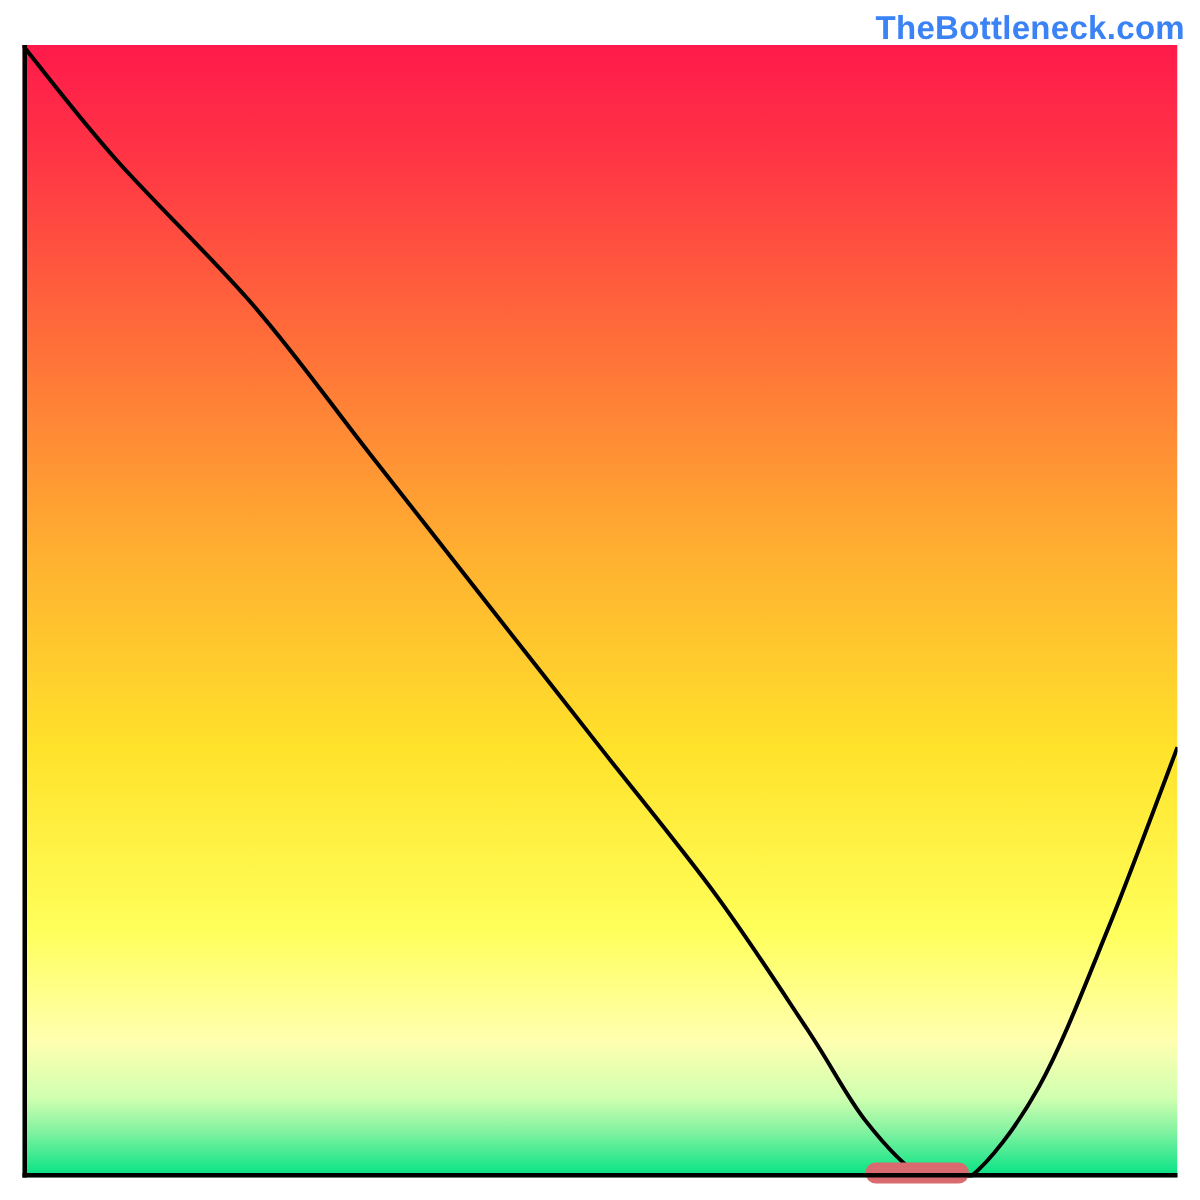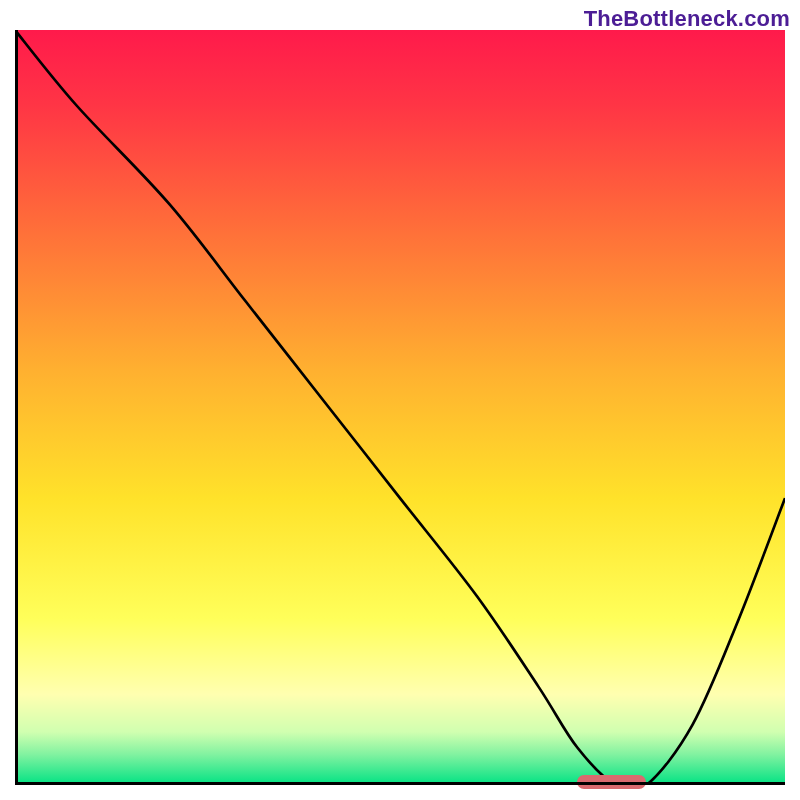--- a/index.html
+++ b/index.html
@@ -14,21 +14,21 @@
     position: relative;
     width: 800px;
     height: 800px;
   }
   .watermark {
     position: absolute;
     top: 6px;
     right: 10px;
     font-size: 22px;
     font-weight: bold;
-    color: #4c1d95;
+    color: #3b82f6;
     letter-spacing: 0.2px;
   }
   .plot-area {
     position: absolute;
     left: 15px;
     top: 30px;
     width: 770px;
     height: 755px;
     box-sizing: border-box;
   }

